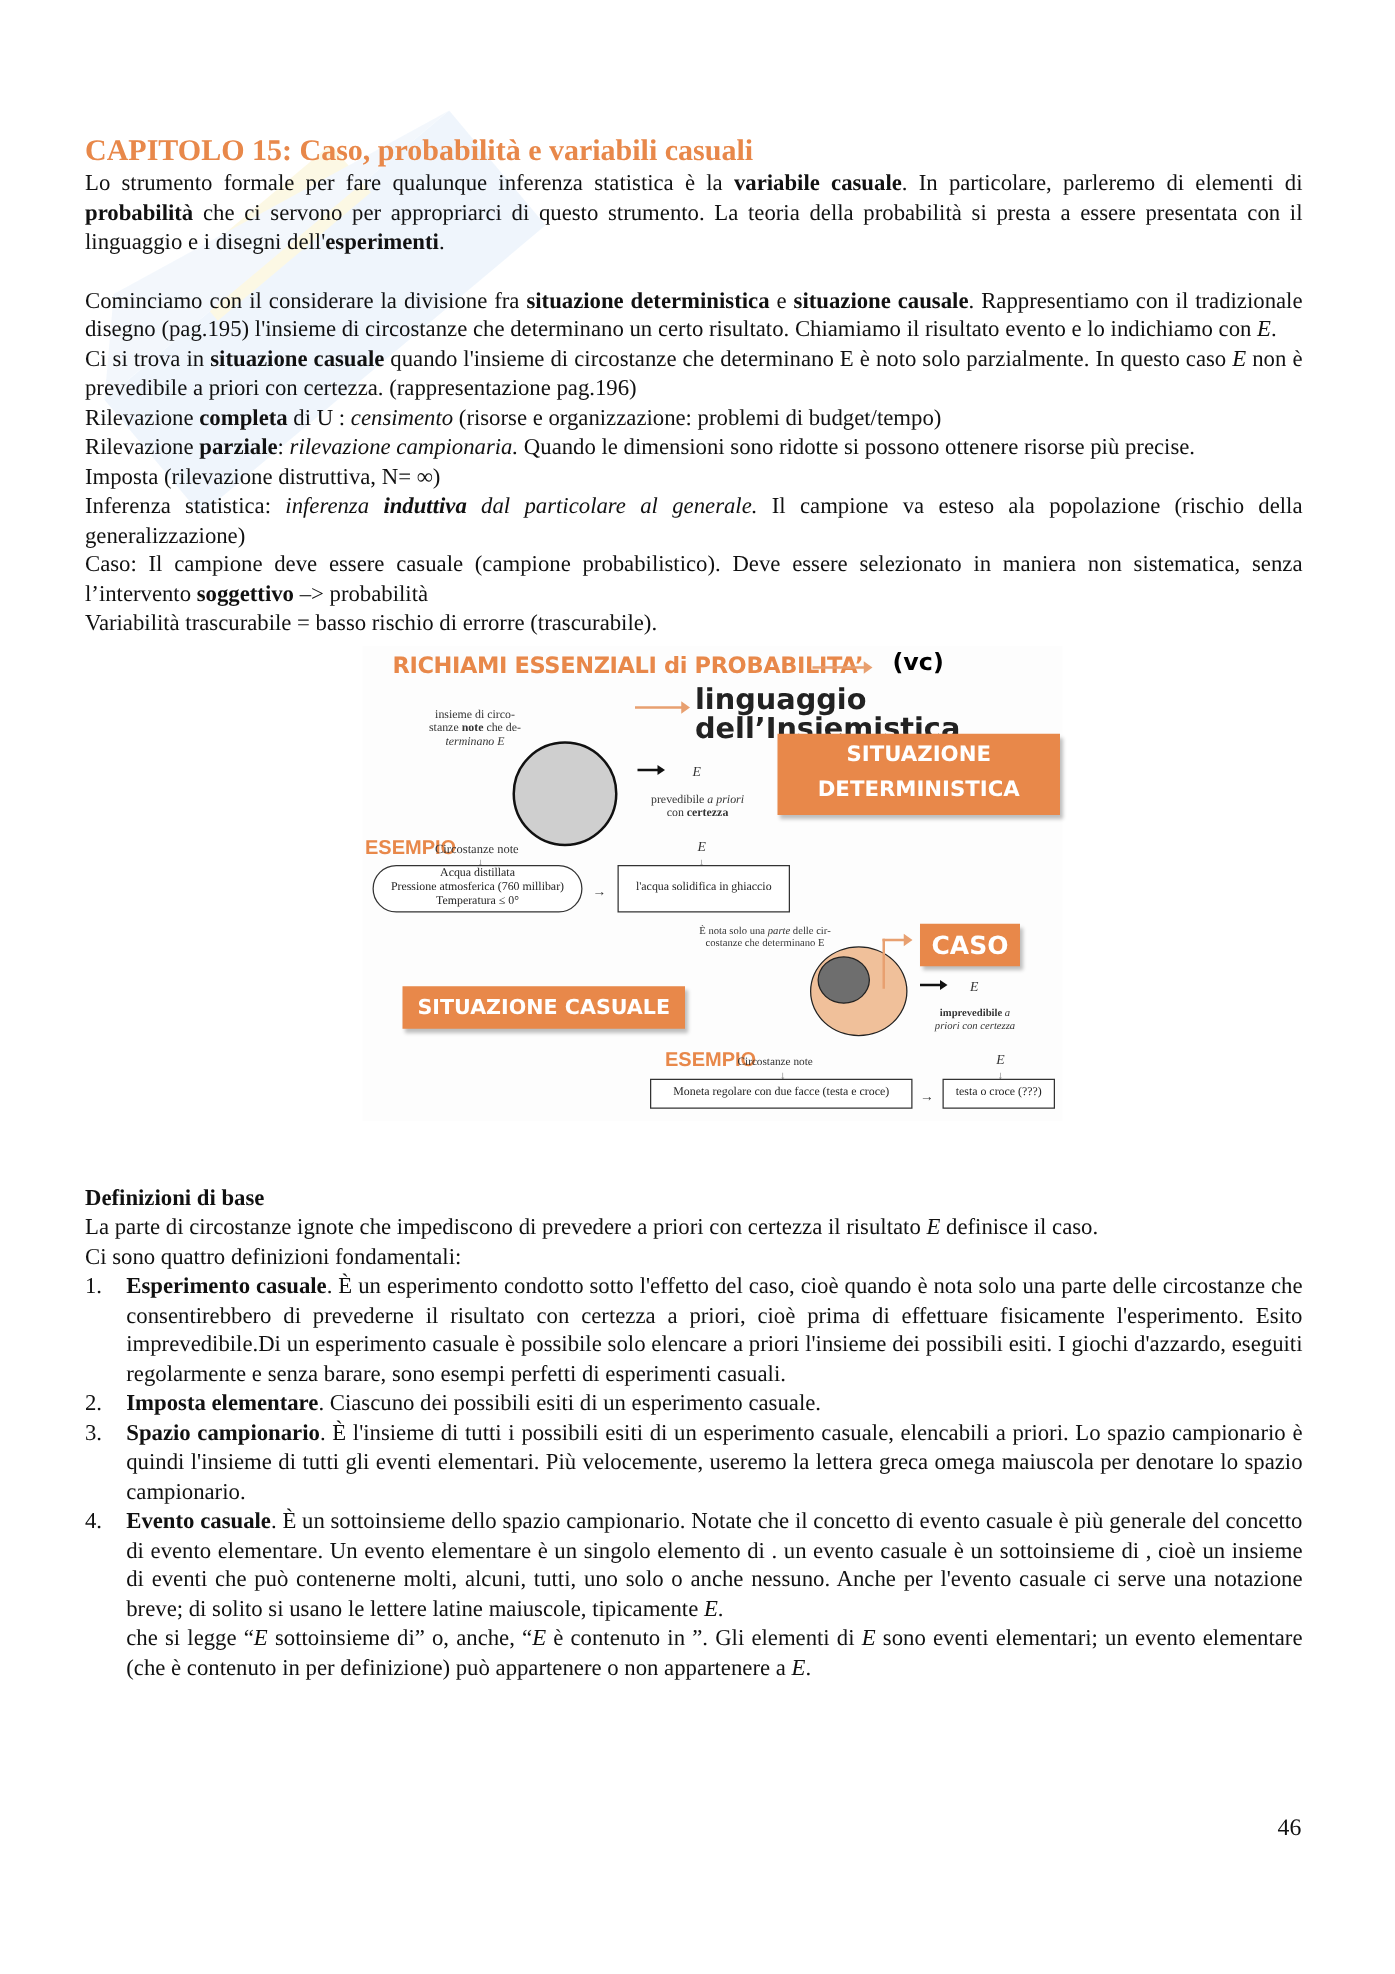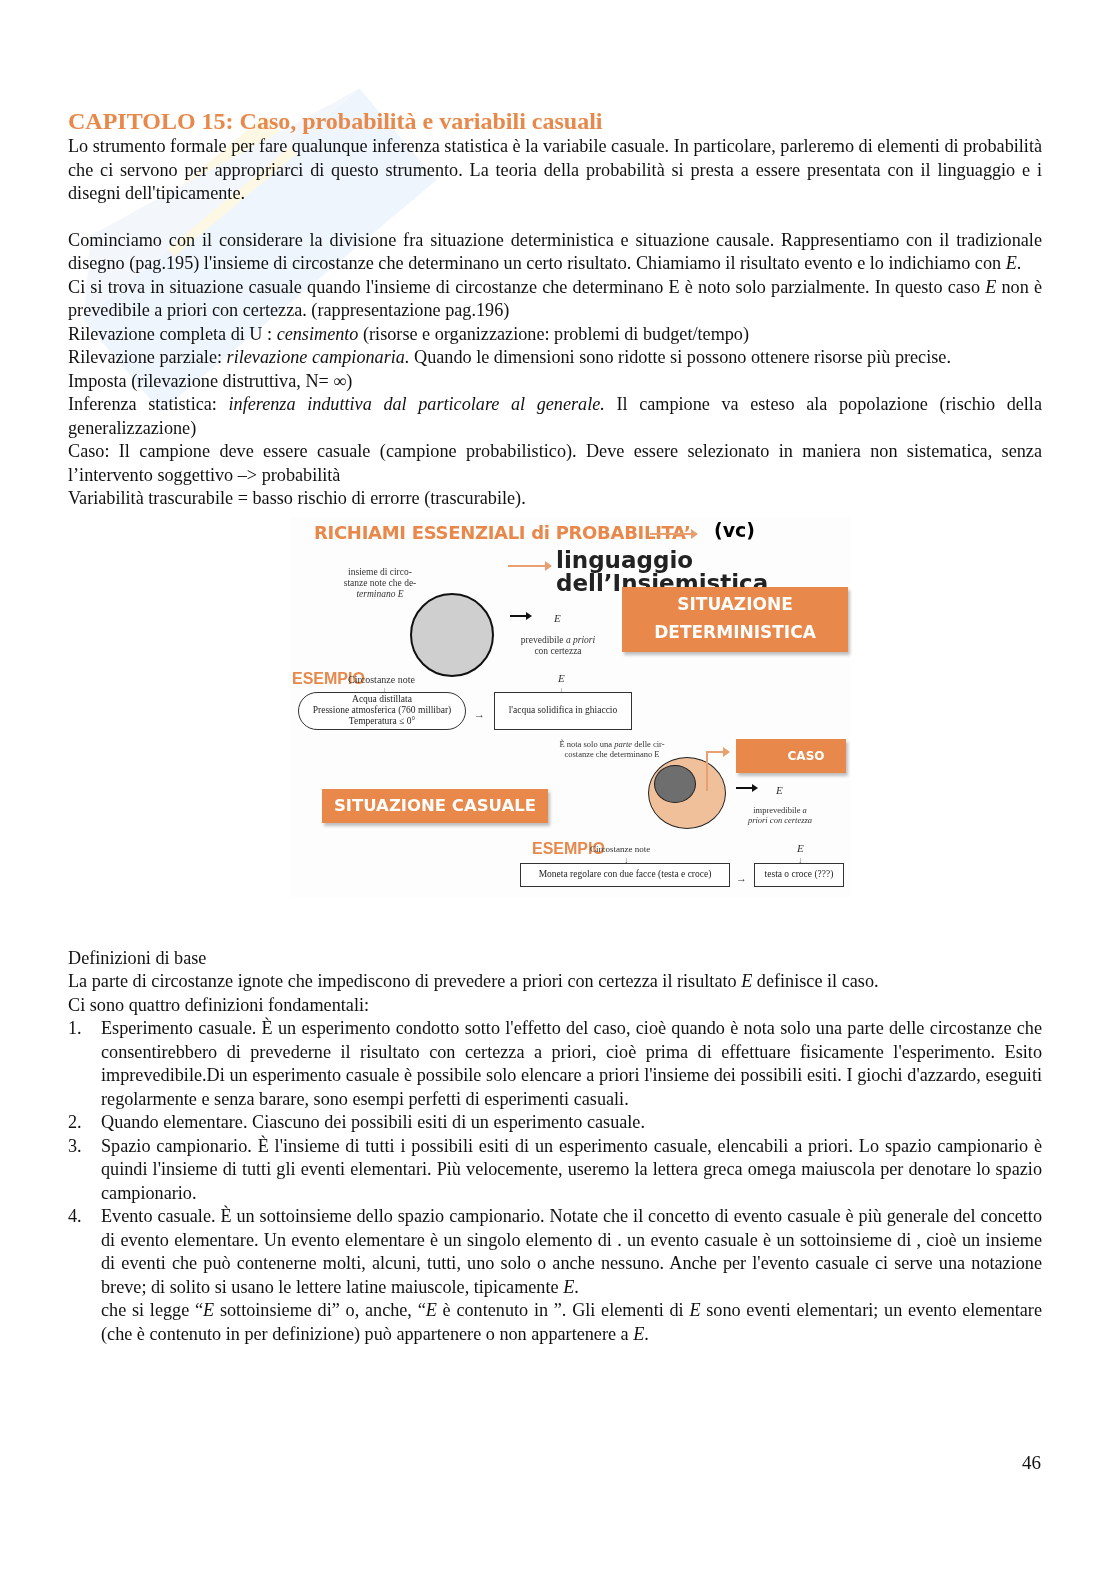--- a/index.html
+++ b/index.html
@@ -5,36 +5,36 @@
   html, body { margin: 0; padding: 0; }
   body {
     width: 1116px; height: 1579px; background: #ffffff; position: relative; overflow: hidden;
     font-family: "Liberation Serif", "DejaVu Serif", serif; color: #111;
   }
   .watermark { position: absolute; left: 20px; top: 40px; width: 480px; height: 420px; pointer-events: none; opacity: 0.55; }
   .page { position: absolute; left: 68px; top: 70px; width: 974px; font-size: 18.2px; line-height: 23.5px; margin-top: 37px; }
   .title { color: #e8884a; font-weight: bold; font-size: 24px; line-height: 28px; margin: 0 0 0 0; }
   p { margin: 0; text-align: justify; }
   .gap { height: 23px; }
-  b { font-weight: normal; }
+  b { font-weight: bold; }
   i { font-style: italic; }
 
   
   .figure { position: relative; width: 560px; height: 380px; margin: 6px 0 0 222px; background: #fdfdfd; font-family: "Liberation Serif", serif; }
   .fig-sans { font-family: "DejaVu Sans", "Liberation Sans", sans-serif; }
   .fig-title { position: absolute; left: 24px; top: 4px; color: #e8884a; font-weight: bold; font-size: 18px; letter-spacing: -0.3px; }
   .fig-arrow1 { position: absolute; left: 360px; top: 16px; width: 46px; height: 2px; background: #e8a070; }
   .fig-arrow1::after, .fig-arrow2::after { content: ""; position: absolute; right: -2px; top: -4px; border-left: 7px solid #e8a070; border-top: 5px solid transparent; border-bottom: 5px solid transparent; }
   .fig-vc { position: absolute; left: 424px; top: 2px; font-size: 19px; font-weight: bold; color: #000000; }
   .fig-arrow2 { position: absolute; left: 218px; top: 48px; width: 42px; height: 2px; background: #e8a070; }
   .fig-lang { position: absolute; left: 266px; top: 32px; font-size: 23px; font-weight: bold; color: #222; }
   .small { font-size: 9.5px; line-height: 11px; color: #333; text-align: center; position: absolute; }
   .orange-box { position: absolute; background: #e8884a; color: #fff; font-weight: bold; text-align: center; box-shadow: 2px 3px 3px rgba(0,0,0,0.25); }
   .box-det { left: 332px; top: 70px; width: 226px; height: 62px; font-size: 17px; line-height: 28px; padding-top: 3px; }
-  .box-caso { left: 446px; top: 222px; width: 80px; height: 34px; font-size: 12px; line-height: 34px; padding-left: 30px; }
+  .box-caso { left: 446px; top: 222px; width: 80px; height: 34px; font-size: 20px; line-height: 34px; }
   .box-cas { left: 32px; top: 272px; width: 226px; height: 34px; font-size: 16.5px; line-height: 34px; }
   .circle-grey { position: absolute; left: 120px; top: 76px; width: 80px; height: 80px; border-radius: 50%; background: #cfcfcf; border: 2px solid #111; }
   .circle-beige { position: absolute; left: 358px; top: 240px; width: 76px; height: 70px; border-radius: 50%; background: #f0c09a; border: 1.5px solid #222; }
   .circle-dark { position: absolute; left: 364px; top: 248px; width: 40px; height: 36px; border-radius: 50%; background: #6e6e6e; border: 1.5px solid #222; }
   .arrow-black { position: absolute; height: 2px; background: #111; width: 20px; }
   .arrow-black::after { content: ""; position: absolute; right: -2px; top: -3px; border-left: 6px solid #111; border-top: 4px solid transparent; border-bottom: 4px solid transparent; }
   .caso-line-v { position: absolute; left: 416px; top: 234px; width: 2px; height: 40px; background: #e8a070; }
   .caso-line-h { position: absolute; left: 416px; top: 234px; width: 20px; height: 2px; background: #e8a070; }
   .caso-line-h::after { content: ""; position: absolute; right: -4px; top: -4px; border-left: 7px solid #e8a070; border-top: 5px solid transparent; border-bottom: 5px solid transparent; }
   .E { position: absolute; font-style: italic; font-size: 11px; color: #333; }
@@ -58,21 +58,21 @@
     <rect x="60" y="150" width="360" height="120" fill="#e3eefa"></rect>
     <rect x="170" y="110" width="160" height="50" fill="#fbf3cf"></rect>
     <polygon points="60,150 120,90 420,150" fill="#eaf2fb"></polygon>
   </g>
 </svg>
 
 <div class="page">
   <div class="title">CAPITOLO 15: Caso, probabilità e variabili casuali</div>
 
   <p>
-    <span>Lo strumento formale per fare qualunque inferenza statistica è la </span><b>variabile casuale</b><span>. In particolare, parleremo di elementi di </span><b>probabilità</b><span> che ci servono per appropriarci di questo strumento. La teoria della probabilità si presta a essere presentata con il linguaggio e i disegni dell'</span><b>tipicamente</b><span>.</span>
+    <span>Lo strumento formale per fare qualunque inferenza statistica è la </span><b>variabile casuale</b><span>. In particolare, parleremo di elementi di </span><b>probabilità</b><span> che ci servono per appropriarci di questo strumento. La teoria della probabilità si presta a essere presentata con il linguaggio e i disegni dell'</span><b>esperimenti</b><span>.</span>
   </p>
   <div class="gap"></div>
   <p>
     <span>Cominciamo con il considerare la divisione fra </span><b>situazione deterministica</b><span> e </span><b>situazione causale</b><span>. Rappresentiamo con il tradizionale disegno (pag.195) l'insieme di circostanze che determinano un certo risultato. Chiamiamo il risultato evento e lo indichiamo con </span><i>E</i><span>.</span>
   </p>
   <p>
     <span>Ci si trova in </span><b>situazione casuale</b><span> quando l'insieme di circostanze che determinano E è noto solo parzialmente. In questo caso </span><i>E</i><span> non è prevedibile a priori con certezza. (rappresentazione pag.196)</span>
   </p>
   <p>
     <span>Rilevazione </span><b>completa</b><span> di U : </span><i>censimento</i><span> (risorse e organizzazione: problemi di budget/tempo)</span>
@@ -162,21 +162,21 @@
       <span>La parte di circostanze ignote che impediscono di prevedere a priori con certezza il risultato </span><i>E</i><span> definisce il caso.</span>
     </p>
     <p>Ci sono quattro definizioni fondamentali:</p>
     <ol class="deflist">
       <li>
         <span class="num">1.</span>
         <b>Esperimento casuale</b><span>. È un esperimento condotto sotto l'effetto del caso, cioè quando è nota solo una parte delle circostanze che consentirebbero di prevederne il risultato con certezza a priori, cioè prima di effettuare fisicamente l'esperimento. Esito imprevedibile.Di un esperimento casuale è possibile solo elencare a priori l'insieme dei possibili esiti. I giochi d'azzardo, eseguiti regolarmente e senza barare, sono esempi perfetti di esperimenti casuali.</span>
       </li>
       <li>
         <span class="num">2.</span>
-        <b>Quando elementare</b><span>. Ciascuno dei possibili esiti di un esperimento casuale.</span>
+        <b>Imposta elementare</b><span>. Ciascuno dei possibili esiti di un esperimento casuale.</span>
       </li>
       <li>
         <span class="num">3.</span>
         <b>Spazio campionario</b><span>. È l'insieme di tutti i possibili esiti di un esperimento casuale, elencabili a priori. Lo spazio campionario è quindi l'insieme di tutti gli eventi elementari. Più velocemente, useremo la lettera greca omega maiuscola  per denotare lo spazio campionario.</span>
       </li>
       <li>
         <span class="num">4.</span>
         <b>Evento casuale</b><span>. È un sottoinsieme dello spazio campionario. Notate che il concetto di evento casuale è più generale del concetto di evento elementare. Un evento elementare è un singolo elemento di . un evento casuale è un sottoinsieme di , cioè un insieme di eventi che può contenerne molti, alcuni, tutti, uno solo o anche nessuno. Anche per l'evento casuale ci serve una notazione breve; di solito si usano le lettere latine maiuscole, tipicamente </span><i>E</i><span>.</span>
         <br>
         <span> che si legge “</span><i>E</i><span> sottoinsieme di” o, anche, “</span><i>E</i><span> è contenuto in ”. Gli elementi di </span><i>E</i><span> sono eventi elementari; un evento elementare (che è contenuto in  per definizione) può appartenere o non appartenere a </span><i>E</i><span>.</span>

